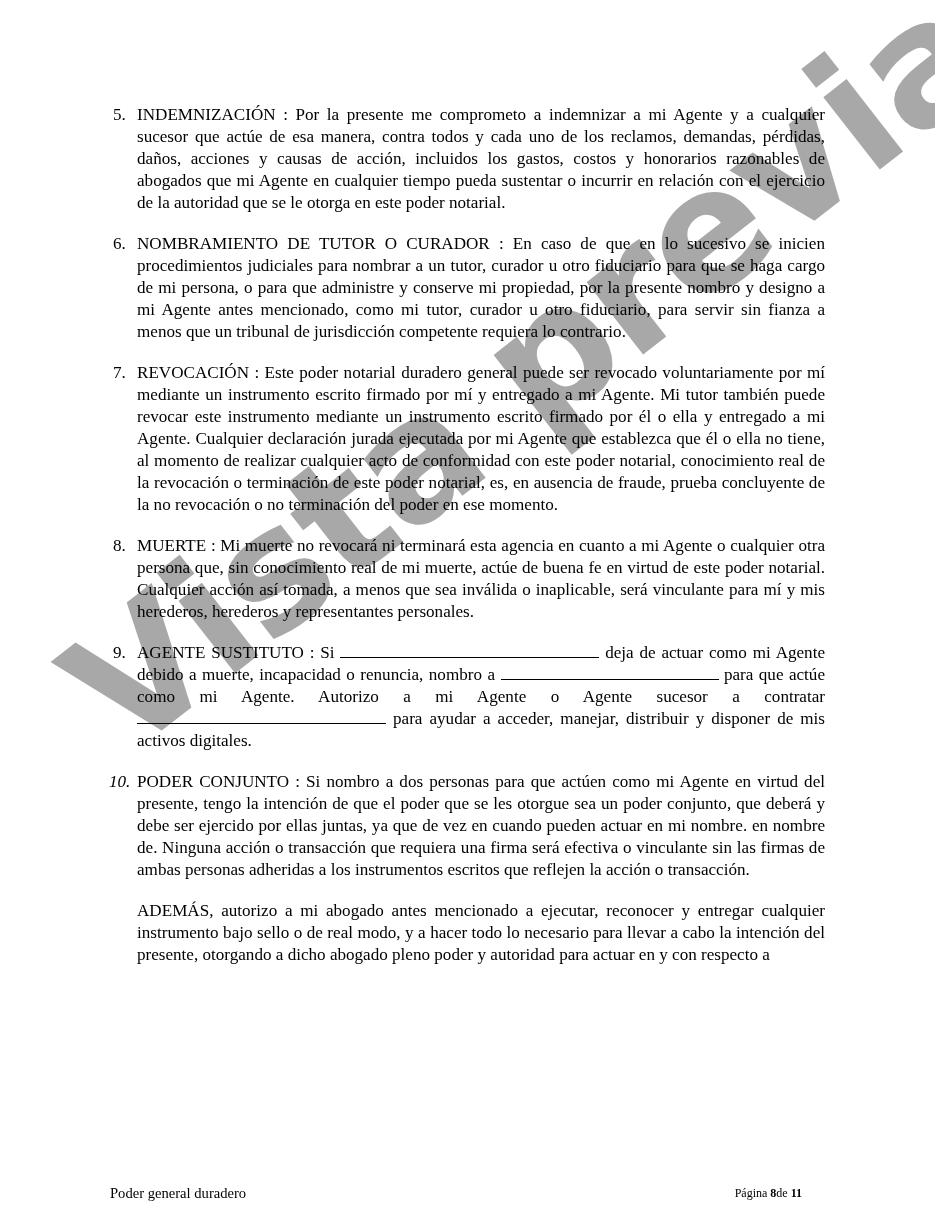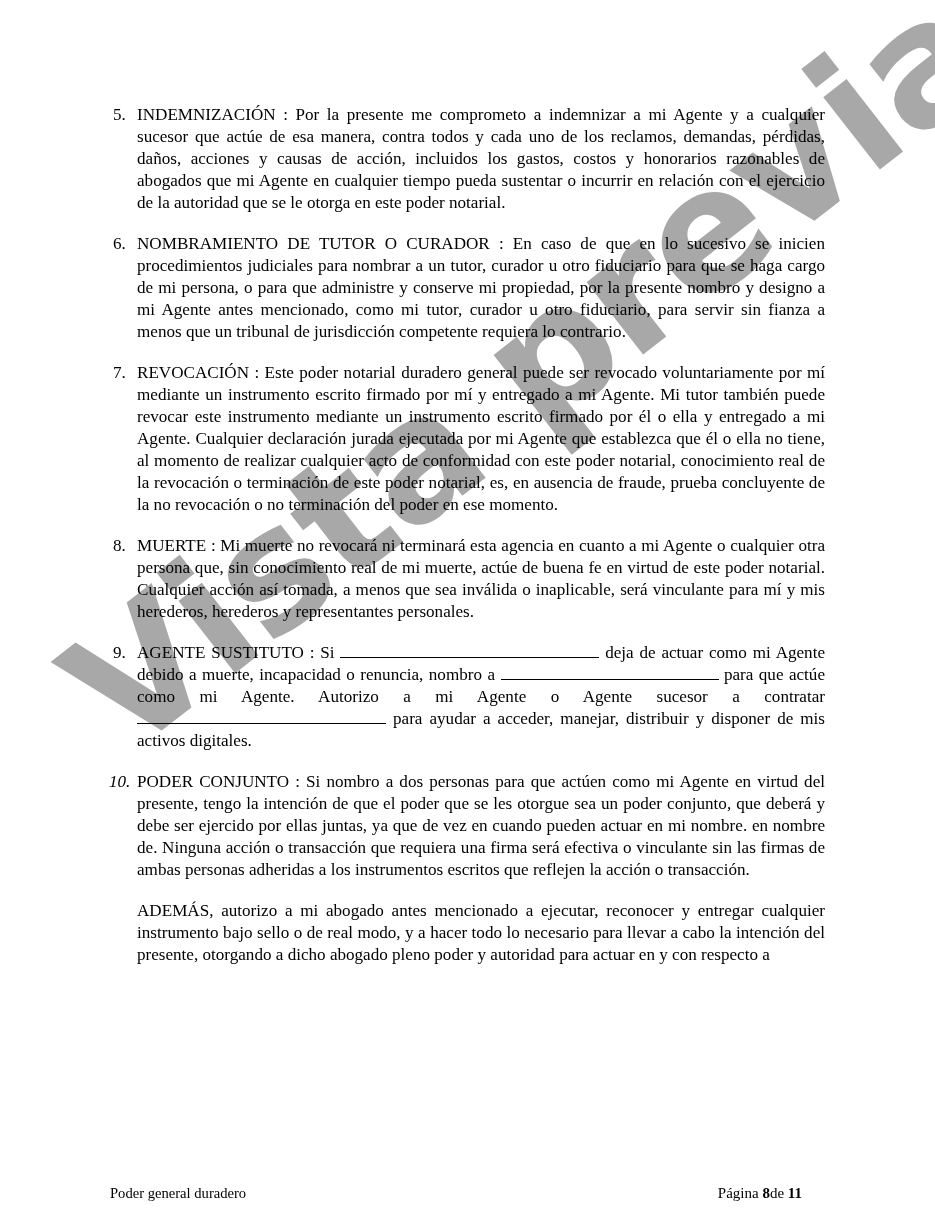--- a/index.html
+++ b/index.html
@@ -129,21 +129,21 @@
     top: 7px;
     font-size: 14.6px;
     line-height: 18px;
     color: #000;
     white-space: nowrap;
   }
   #footer .ft-right {
     position: absolute;
     right: 25px;
     top: 7px;
-    font-size: 15px;
+    font-size: 12px;
     line-height: 18px;
     color: #000;
     white-space: nowrap;
   }
   #footer .ft-right b { font-weight: bold; }
 
   
   #logo {
     position: absolute;
     right: 28px;

